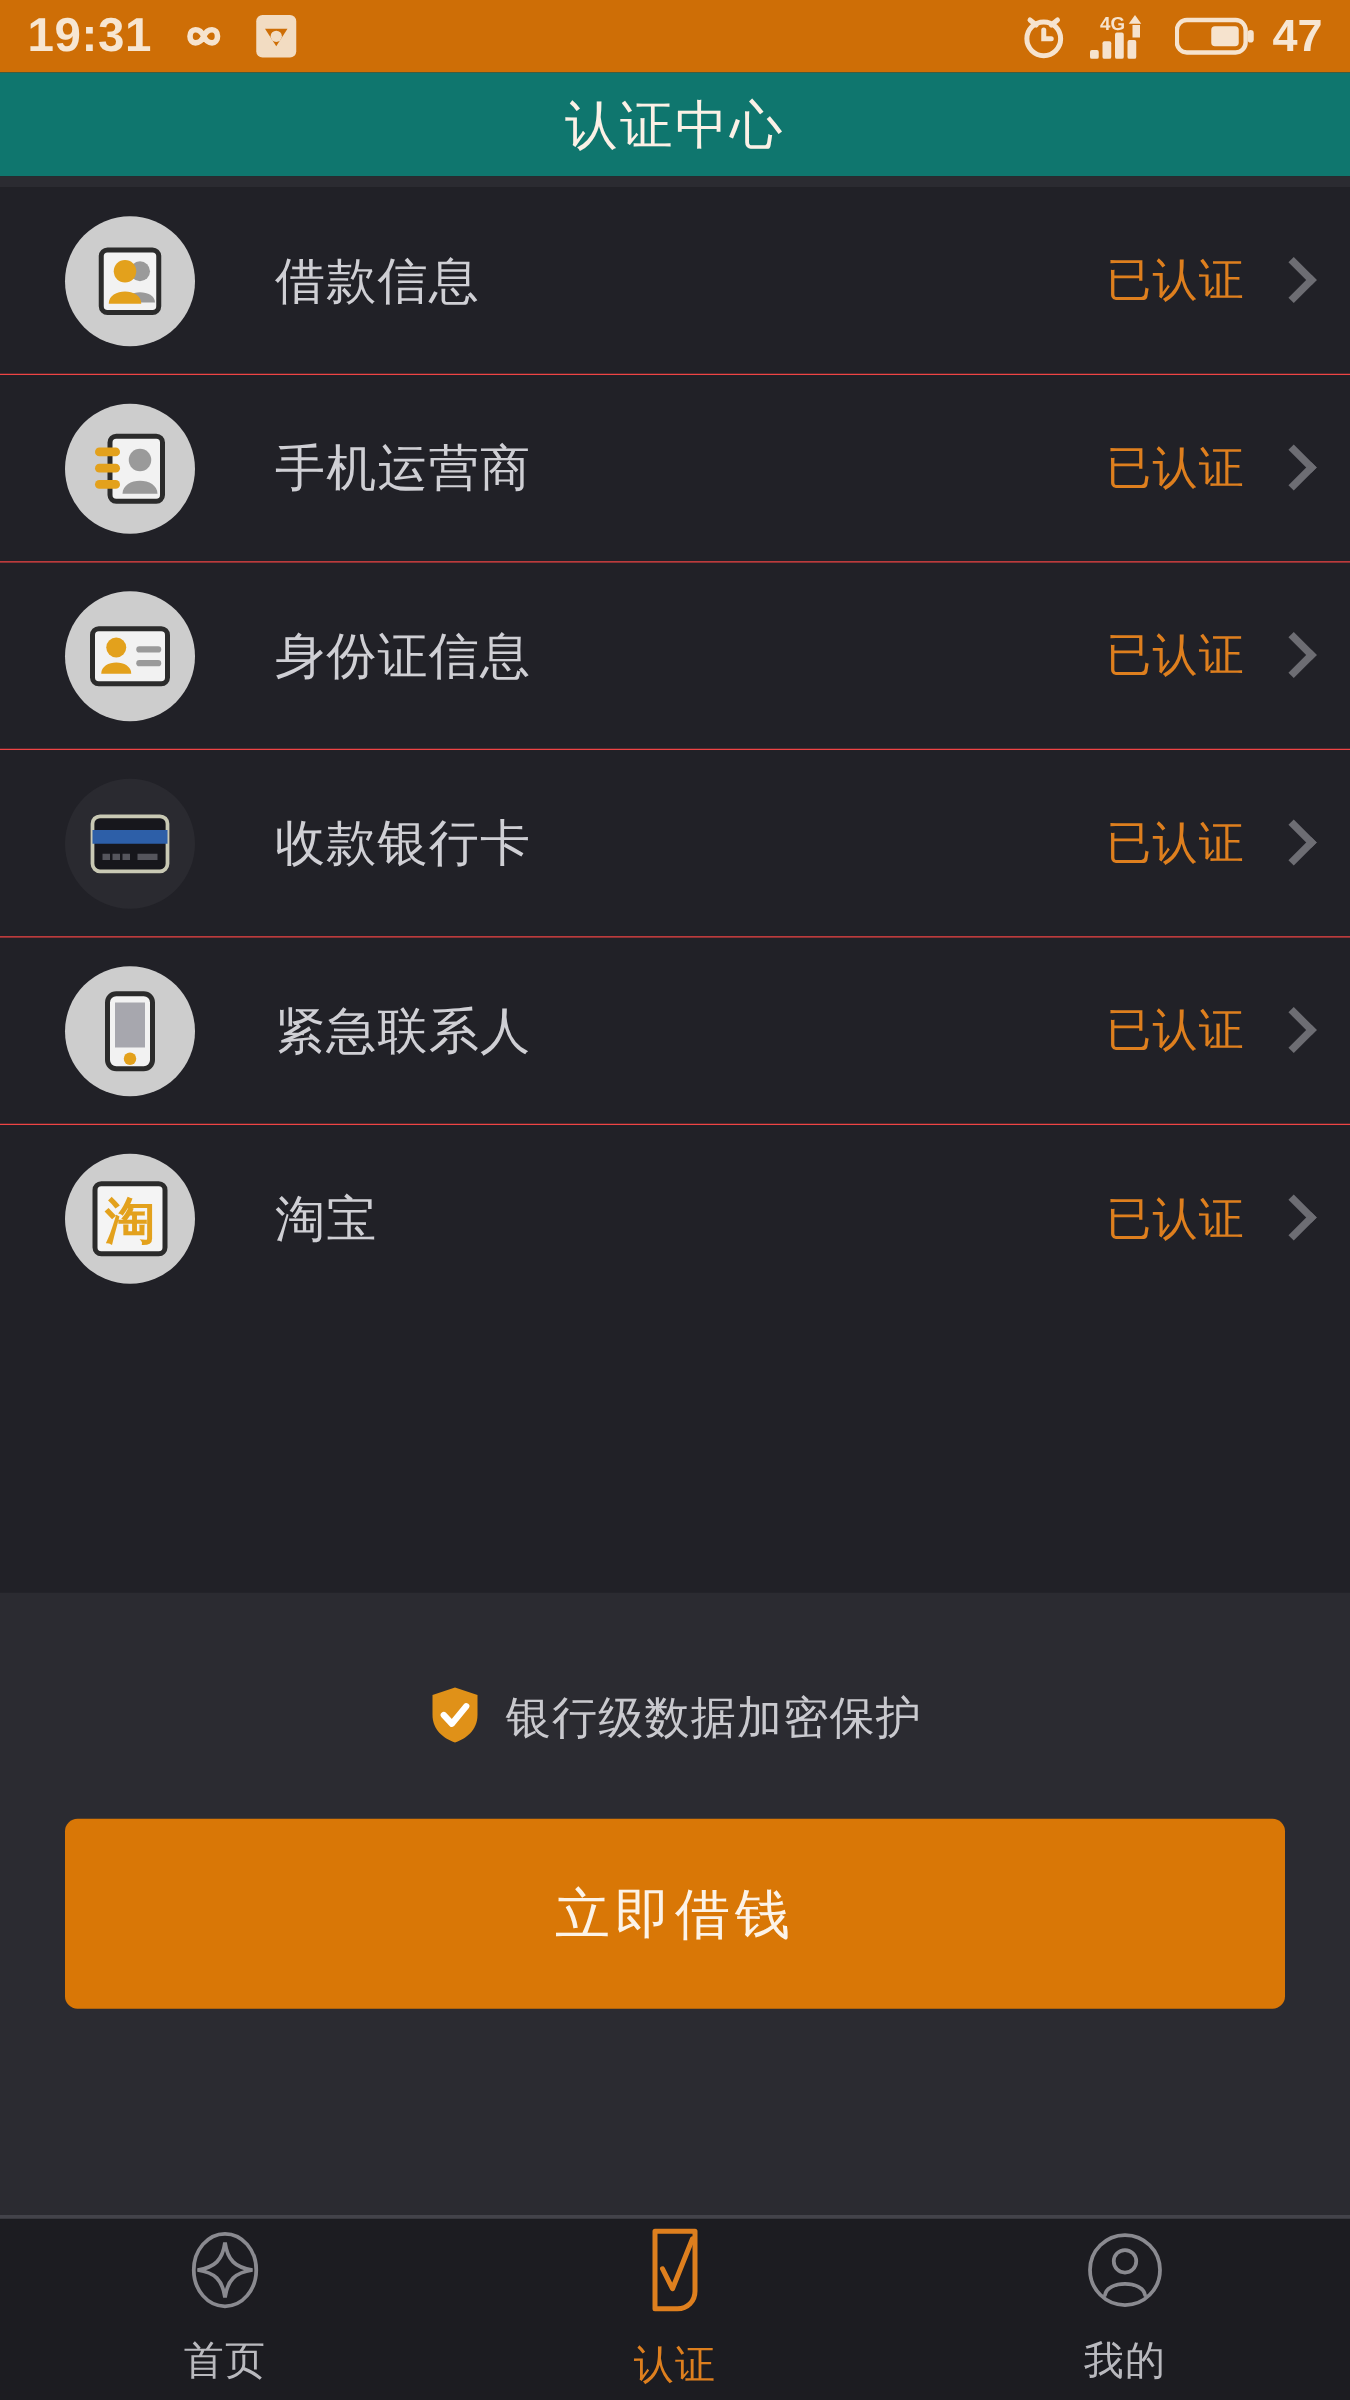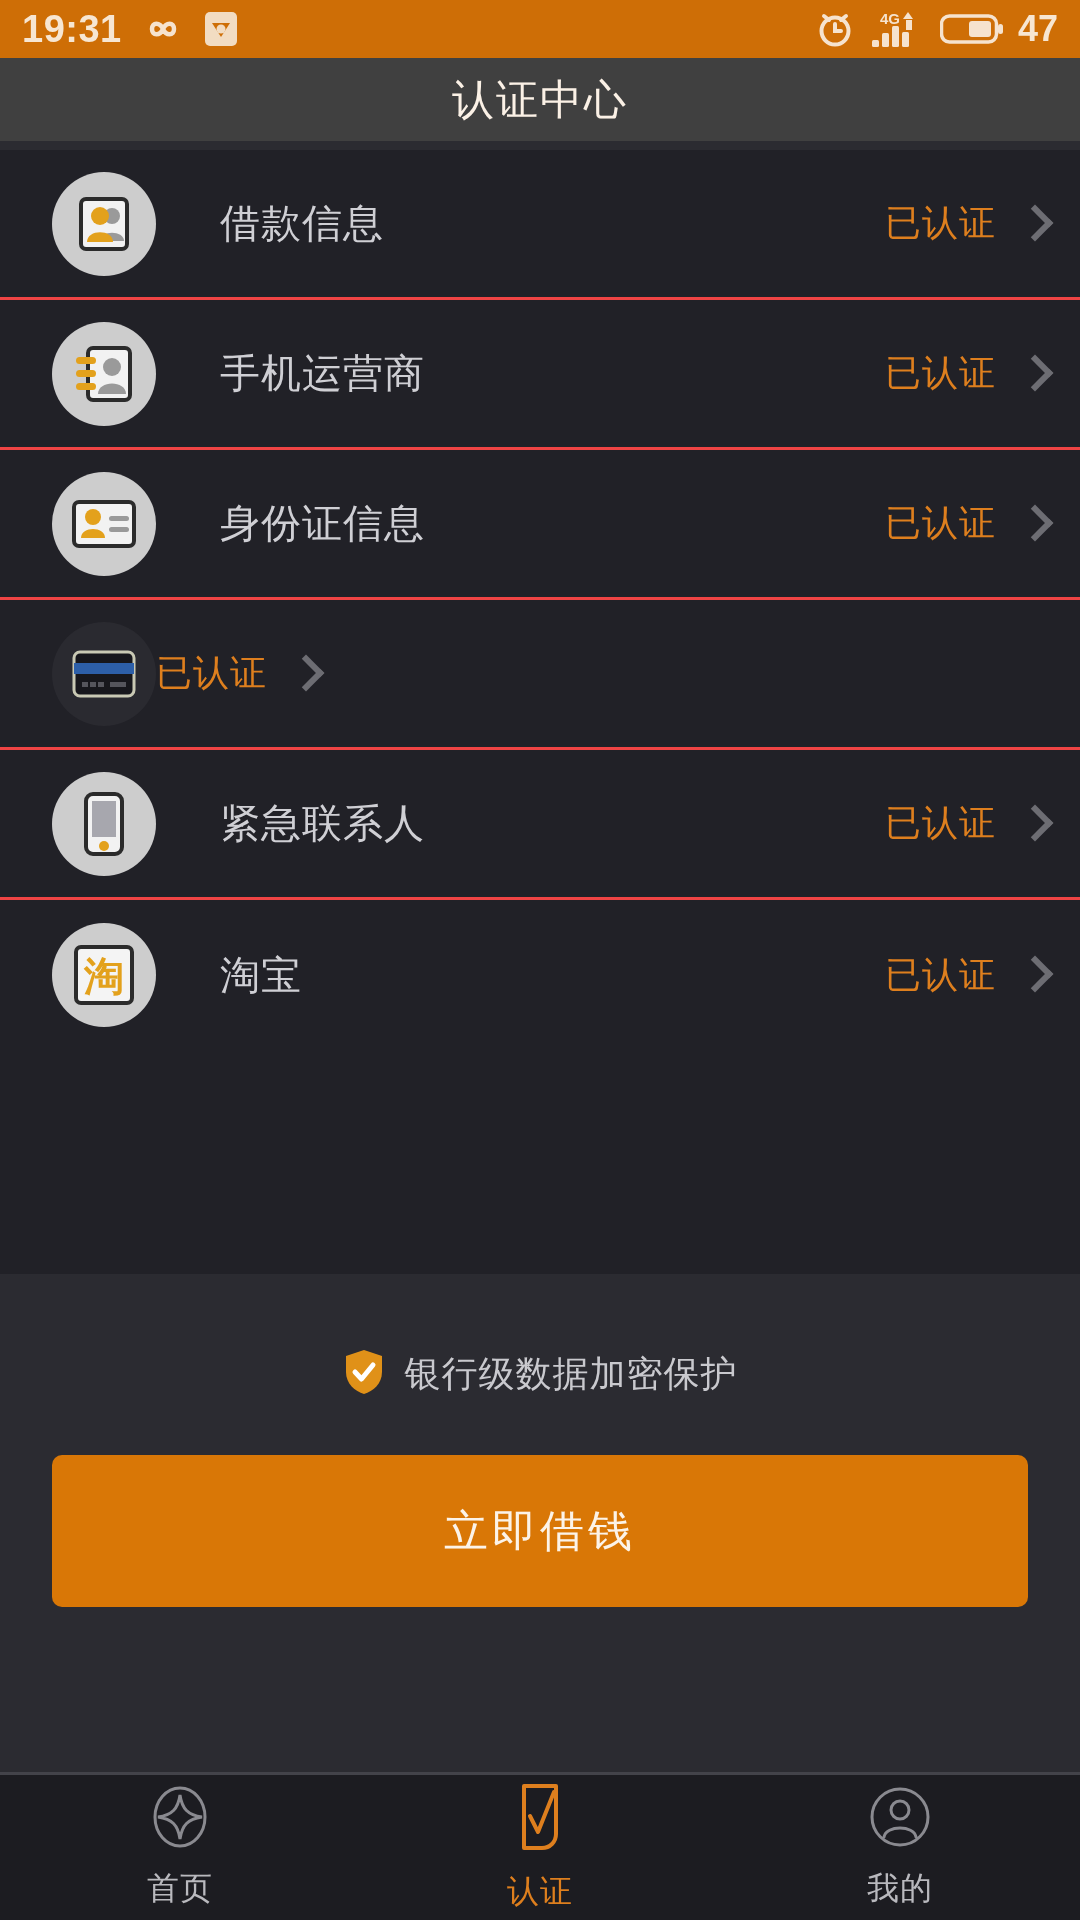--- a/index.html
+++ b/index.html
@@ -18,33 +18,33 @@
     padding:0 22px; color:#F6E3CE;
   }
   .sb-left{ display:flex; align-items:center; gap:18px; }
   .sb-right{ display:flex; align-items:center; gap:14px; }
   .sb-time{ font-size:38px; font-weight:bold; letter-spacing:.5px; color:#F7E6D2; }
   .sb-ico{ display:inline-flex; align-items:center; justify-content:center; }
   .sb-batt-txt{ font-size:36px; font-weight:bold; color:#F7E6D2; }
 
   
   .header{
-    flex:0 0 83px; background:#404040;
+    flex:0 0 83px; background:#0f766e;
     display:flex; align-items:center; justify-content:center;
   }
   .header-title{ font-size:42px; color:#FBF1E6; letter-spacing:2px; }
 
   .under-head{ flex:0 0 9px; background:#2b2b31; }
 
   
   .list{ flex:0 0 1124px; background:#212127; }
   .row{
     height:150px; display:flex; align-items:center;
     padding:0 28px 0 28px; position:relative;
-    border-bottom:3px solid #ef4444;
+    border-bottom:1px solid #ef4444;
   }
   .row:last-child{ border-bottom:none; }
   .row-icon{
     width:104px; height:104px; border-radius:50%;
     background:#CDCDCD; flex:0 0 104px;
     display:flex; align-items:center; justify-content:center;
     margin-left:24px;
   }
   .row-icon.dark{ background:#2a2a30; }
   .row-label{
@@ -202,20 +202,21 @@
       <div class="row-icon dark">
         <svg width="66" height="52" viewBox="0 0 66 52">
           <rect x="3" y="4" width="60" height="44" rx="6" fill="#17171c" stroke="#C9C9B4" stroke-width="3"></rect>
           <rect x="3" y="15" width="60" height="11" fill="#2D5FA8"></rect>
           <rect x="11" y="34" width="6" height="5" fill="#55555c"></rect>
           <rect x="19" y="34" width="6" height="5" fill="#55555c"></rect>
           <rect x="27" y="34" width="6" height="5" fill="#55555c"></rect>
           <rect x="39" y="34" width="16" height="5" fill="#55555c"></rect>
         </svg>
       </div>
+      <span class="row-label">收款银行卡</span>
       <span class="row-status">已认证</span>
       <span class="chev"></span>
     </div>
 
     <div class="row">
       <div class="row-icon">
         <svg width="48" height="66" viewBox="0 0 48 66">
           <rect x="6" y="3" width="36" height="60" rx="7" fill="#F2F2F2" stroke="#2b2b2b" stroke-width="4"></rect>
           <rect x="12" y="10" width="24" height="36" fill="#A7A7AE"></rect>
           <circle cx="24" cy="55" r="5" fill="#E3A11C"></circle>

